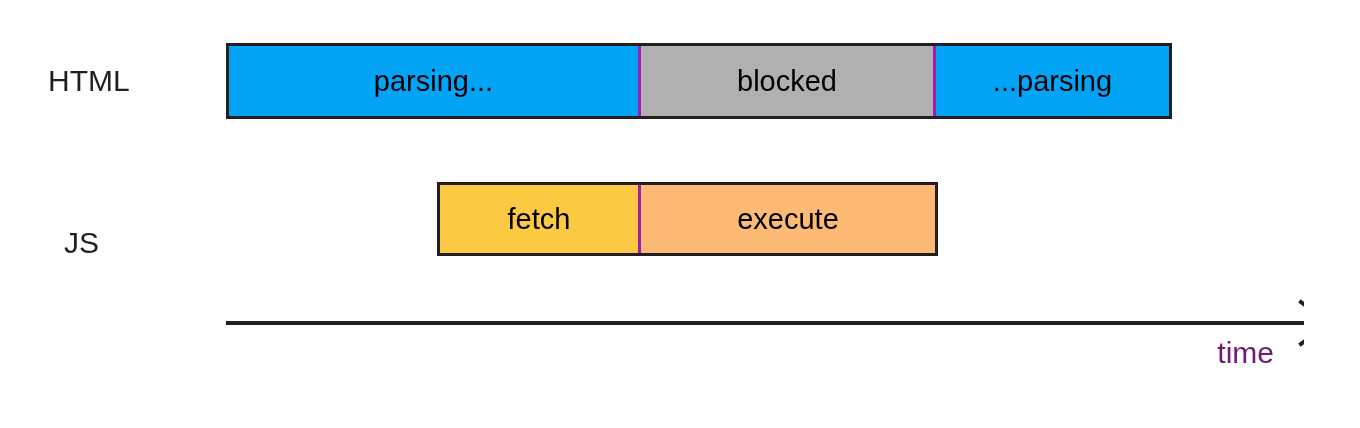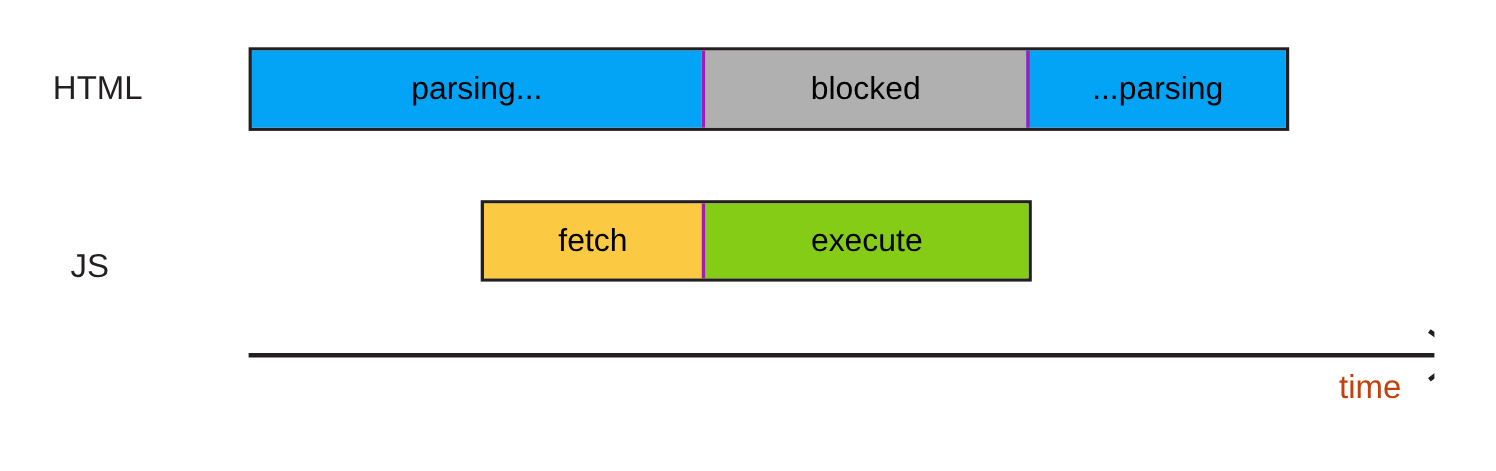--- a/index.html
+++ b/index.html
@@ -79,21 +79,21 @@
     top: 296px;
     width: 1120px;
     height: 56px;
   }
   #time-label {
     position: absolute;
     right: 30px;
     top: 338px;
     font-size: 30px;
     line-height: 1;
-    color: #c2410c;
+    color: #701a75;
     white-space: nowrap;
   }
 </style>
 </head>
 <body>
 
 <div id="diagram">
 
   <div class="row-label" id="label-html">HTML</div>
 
@@ -108,21 +108,21 @@
       <span>...parsing</span>
     </div>
   </div>
 
   <div class="row-label" id="label-js">JS</div>
 
   <div class="track" id="js-track">
     <div class="seg" id="seg-fetch" style="background-color: rgb(252, 201, 67);">
       <span>fetch</span>
     </div>
-    <div class="seg" id="seg-execute" style="background-color: #84cc16;">
+    <div class="seg" id="seg-execute" style="background-color: #fdba74;">
       <span>execute</span>
     </div>
   </div>
 
   <svg id="time-axis" viewBox="0 0 1120 56">
     <line x1="6" y1="27" x2="1098" y2="27" stroke="#231F20" stroke-width="4"></line>
     <polyline points="1081,6 1110,27 1081,48" fill="none" stroke="#231F20" stroke-width="4" stroke-linecap="square" stroke-linejoin="miter"></polyline>
   </svg>
 
   <div id="time-label">time</div>

